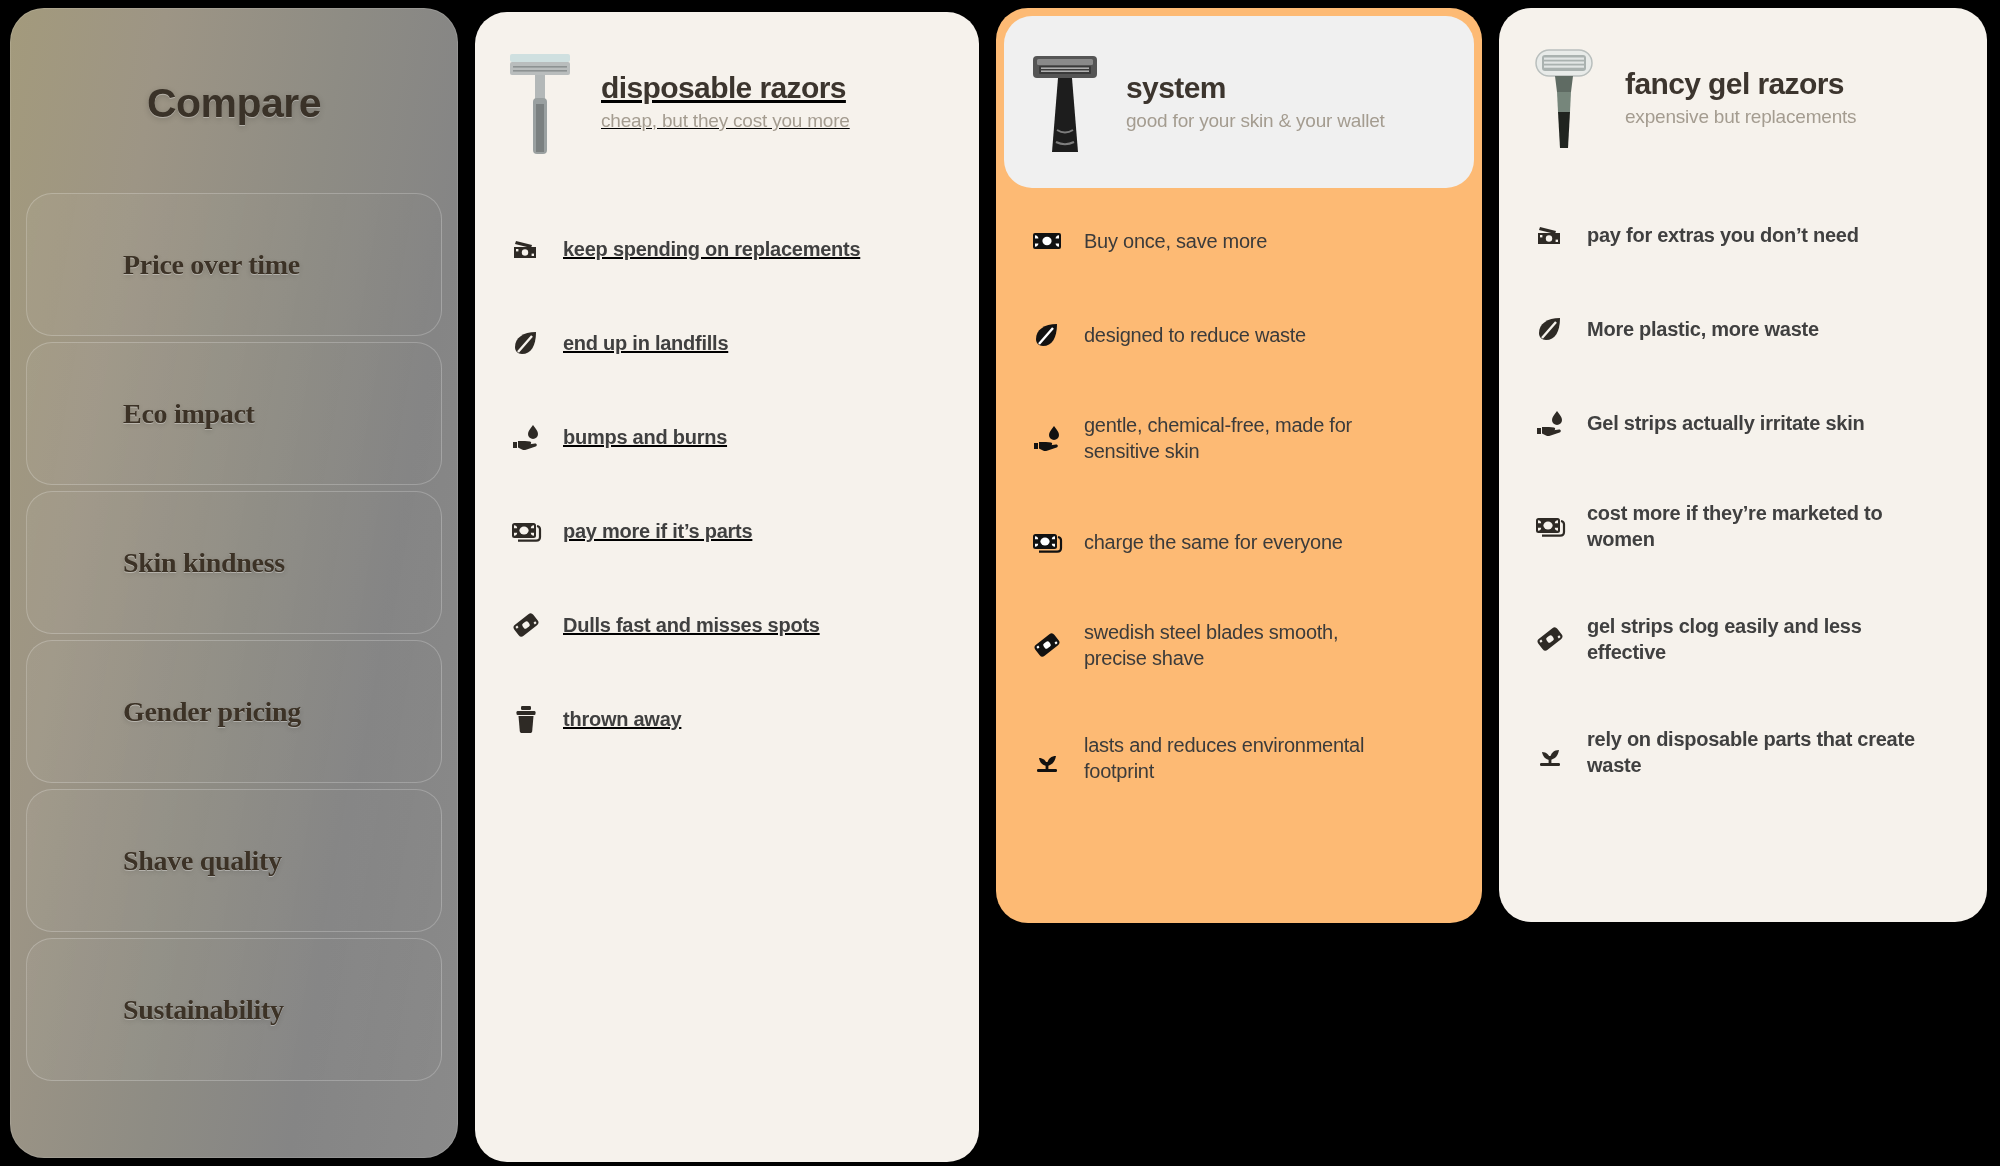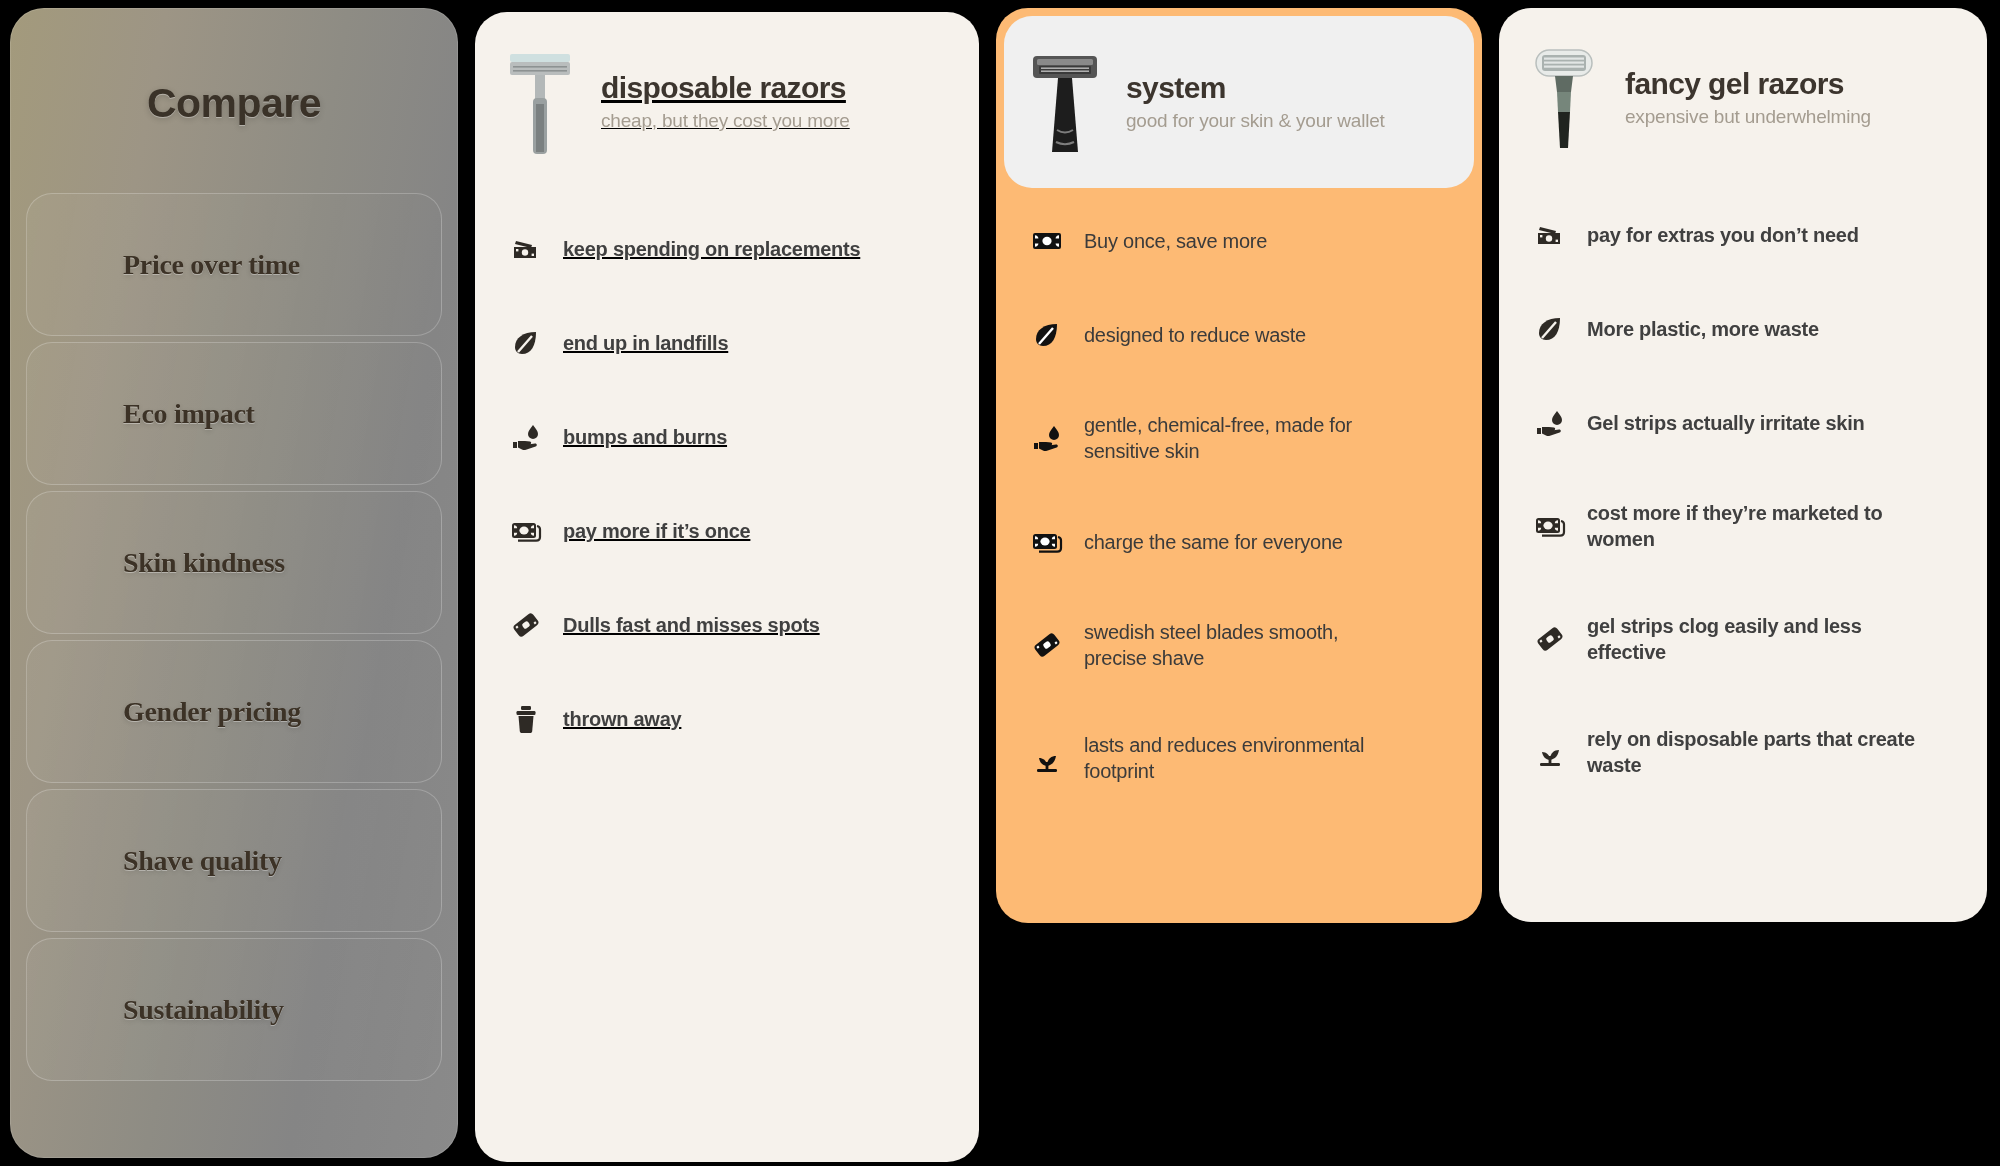--- a/index.html
+++ b/index.html
@@ -191,21 +191,21 @@
       </div>
       <div class="row">
         <span class="row-icon">
           <svg viewBox="0 0 32 32">
               <rect x="2" y="8" width="24" height="15" rx="2.5"></rect>
               <path d="M27 11c2 .4 3 1.4 3 3.2V22c0 2.2-1.6 3.6-3.8 3.6H8" fill="none" stroke="#2e2a25" stroke-width="2.2"></path>
               <ellipse cx="14" cy="15.5" rx="4.6" ry="4" fill="#f6f2ec"></ellipse>
               <path d="M4 10.2c1.8 0 3.2 1.3 3.2 3H4zM24 10.2c-1.8 0-3.2 1.3-3.2 3H24zM4 20.8c1.8 0 3.2-1.3 3.2-3H4zM24 20.8c-1.8 0-3.2-1.3-3.2-3H24z" fill="#f6f2ec"></path>
             </svg>
         </span>
-        <span class="row-text">pay more if it’s once</span>
+        <span class="row-text">pay more if it’s parts</span>
       </div>
       <div class="row">
         <span class="row-icon">
           <svg viewBox="0 0 32 32">
               <g transform="rotate(-38 16 16)">
                 <rect x="4" y="9" width="24" height="14" rx="3.5"></rect>
                 <rect x="12.5" y="13" width="7" height="6" rx="2" fill="#f6f2ec"></rect>
                 <rect x="6.5" y="11" width="2.2" height="2.2" fill="#f6f2ec"></rect>
                 <rect x="23.3" y="18.8" width="2.2" height="2.2" fill="#f6f2ec"></rect>
               </g>
@@ -322,21 +322,21 @@
           <rect x="15" y="15.5" width="40" height="2.2" fill="#e2e6e5"></rect>
           <rect x="15" y="19.5" width="40" height="2.2" fill="#e2e6e5"></rect>
           <rect x="15" y="23.5" width="40" height="2.2" fill="#e2e6e5"></rect>
           <path d="M26 34h18l-2 16H28z" fill="#5f6b63"></path>
           <path d="M28 50h14l-1 20H29z" fill="#76867b"></path>
           <path d="M29 70h12l-2 36H31z" fill="#20241f"></path>
         </svg>
       </span>
       <span class="col-head-text">
         <span class="col-title">fancy gel razors</span>
-        <span class="col-sub">expensive but underwhelming</span>
+        <span class="col-sub">expensive but replacements</span>
       </span>
     </header>
     <div class="col-list">
       <div class="row">
         <span class="row-icon">
           <svg viewBox="0 0 32 32">
               <path d="M4 14h22v11H4z"></path>
               <path d="M6 8l16 4-1 3L5 11z"></path>
               <circle cx="15" cy="19.5" r="3.2" fill="#f6f2ec"></circle>
               <rect x="6" y="16" width="2.4" height="2.4" fill="#f6f2ec"></rect>

